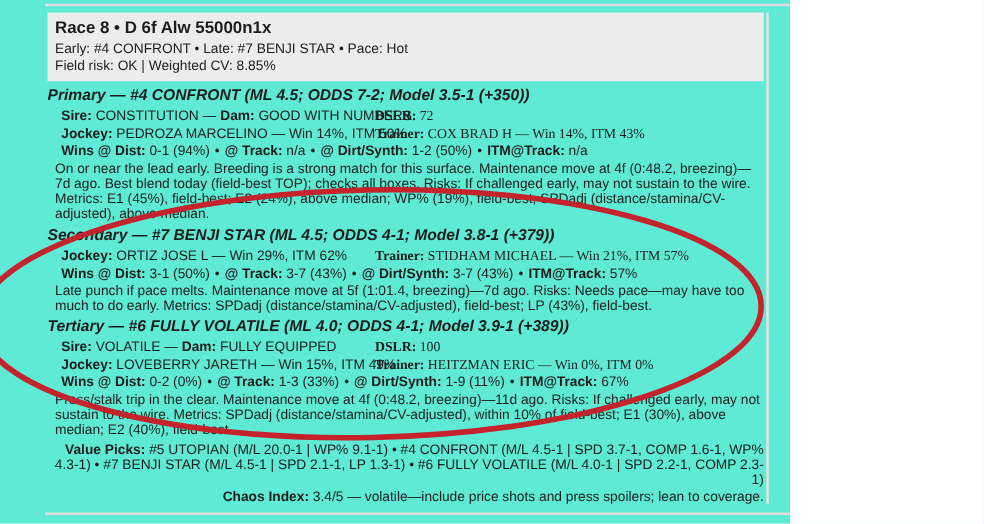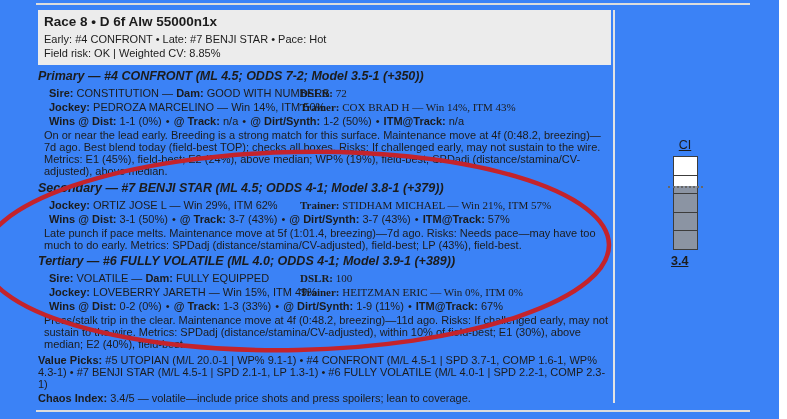--- a/index.html
+++ b/index.html
@@ -1,37 +1,37 @@
 <!DOCTYPE html>
 <html><head>
 <meta charset="utf-8">
 <style>
   html,body{margin:0;padding:0;background:#fff;}
-  .page{position:relative;width:779px;height:419px;background:#3b82f6;overflow:hidden;
+  .page{position:relative;width:632px;height:419px;background:#5eead4;overflow:hidden;
         font-family:"Liberation Sans","DejaVu Sans",sans-serif;color:#1c1c1c;}
   .rule{position:absolute;height:2px;background:#dcdcdc;}
   .rule.top{left:36px;top:3px;width:714px;}
   .rule.bottom{left:36px;top:410px;width:714px;}
   .vdivider{position:absolute;left:613px;top:10px;width:2px;height:393px;background:#e3e3e3;}
 
   .content{position:absolute;left:38px;top:10px;width:573px;}
 
   .header-band{background:#ececec;padding:4px 6px 5px 6px;margin-bottom:5px;}
   .race-title{font-size:13.5px;font-weight:bold;line-height:16px;margin-bottom:2px;}
   .hline{font-size:11px;line-height:14px;}
 
   .section-heading{font-size:12.5px;font-weight:bold;font-style:italic;line-height:13px;
                    margin:4px 0 3px 0;}
   .detail{position:relative;font-size:11px;line-height:14px;padding-left:11px;margin:0;}
   .detail .rcol{position:absolute;left:262px;top:0;font-family:Liberation Serif, serif;}
   .lbl{font-weight:bold;}
   .sep{margin:0 1px;}
   .note{font-size:11px;line-height:11.9px;padding-left:6px;margin:2px 0 2px 0;}
 
-  .foot{font-size:11px;line-height:11.8px;margin:2px 0;}
+  .foot{font-size:11px;line-height:11.8px;margin:2px 0;text-align:right;}
   .foot.spaced{margin-top:4px;}
 
   
   .gauge{position:absolute;left:671px;top:138px;width:28px;text-decoration:underline;}
   .gauge-label{font-size:12.5px;line-height:15px;text-align:center;margin-bottom:3px;}
   .gauge-stack{position:relative;width:25px;margin:0 auto;}
   .gauge-cell{height:20px;border:1.5px solid #3c3c3c;margin-top:-1.5px;position:relative;background:#fff;box-sizing:border-box;}
   .gauge-cell:first-child{margin-top:0;}
   .gauge-fill{position:absolute;bottom:0;left:0;right:0;background:#8b94a3;}
   .gauge-marker{position:absolute;left:-5px;width:35px;border-top:2.5px dotted #666;}
@@ -67,21 +67,21 @@
           <span>72</span></span>
       </div>
       <div class="detail">
         <span class="lbl">Jockey:</span>
         <span>PEDROZA MARCELINO — Win 14%, ITM 50%</span>
         <span class="rcol"><span class="lbl">Trainer:</span>
           <span>COX BRAD H — Win 14%, ITM 43%</span></span>
       </div>
       <div class="detail">
         <span class="lbl">Wins @ Dist:</span>
-        <span>1-1 (0%)</span>
+        <span>0-1 (94%)</span>
         <span class="sep">•</span>
         <span class="lbl">@ Track:</span>
         <span>n/a</span>
         <span class="sep">•</span>
         <span class="lbl">@ Dirt/Synth:</span>
         <span>1-2 (50%)</span>
         <span class="sep">•</span>
         <span class="lbl">ITM@Track:</span>
         <span>n/a</span>
       </div>

